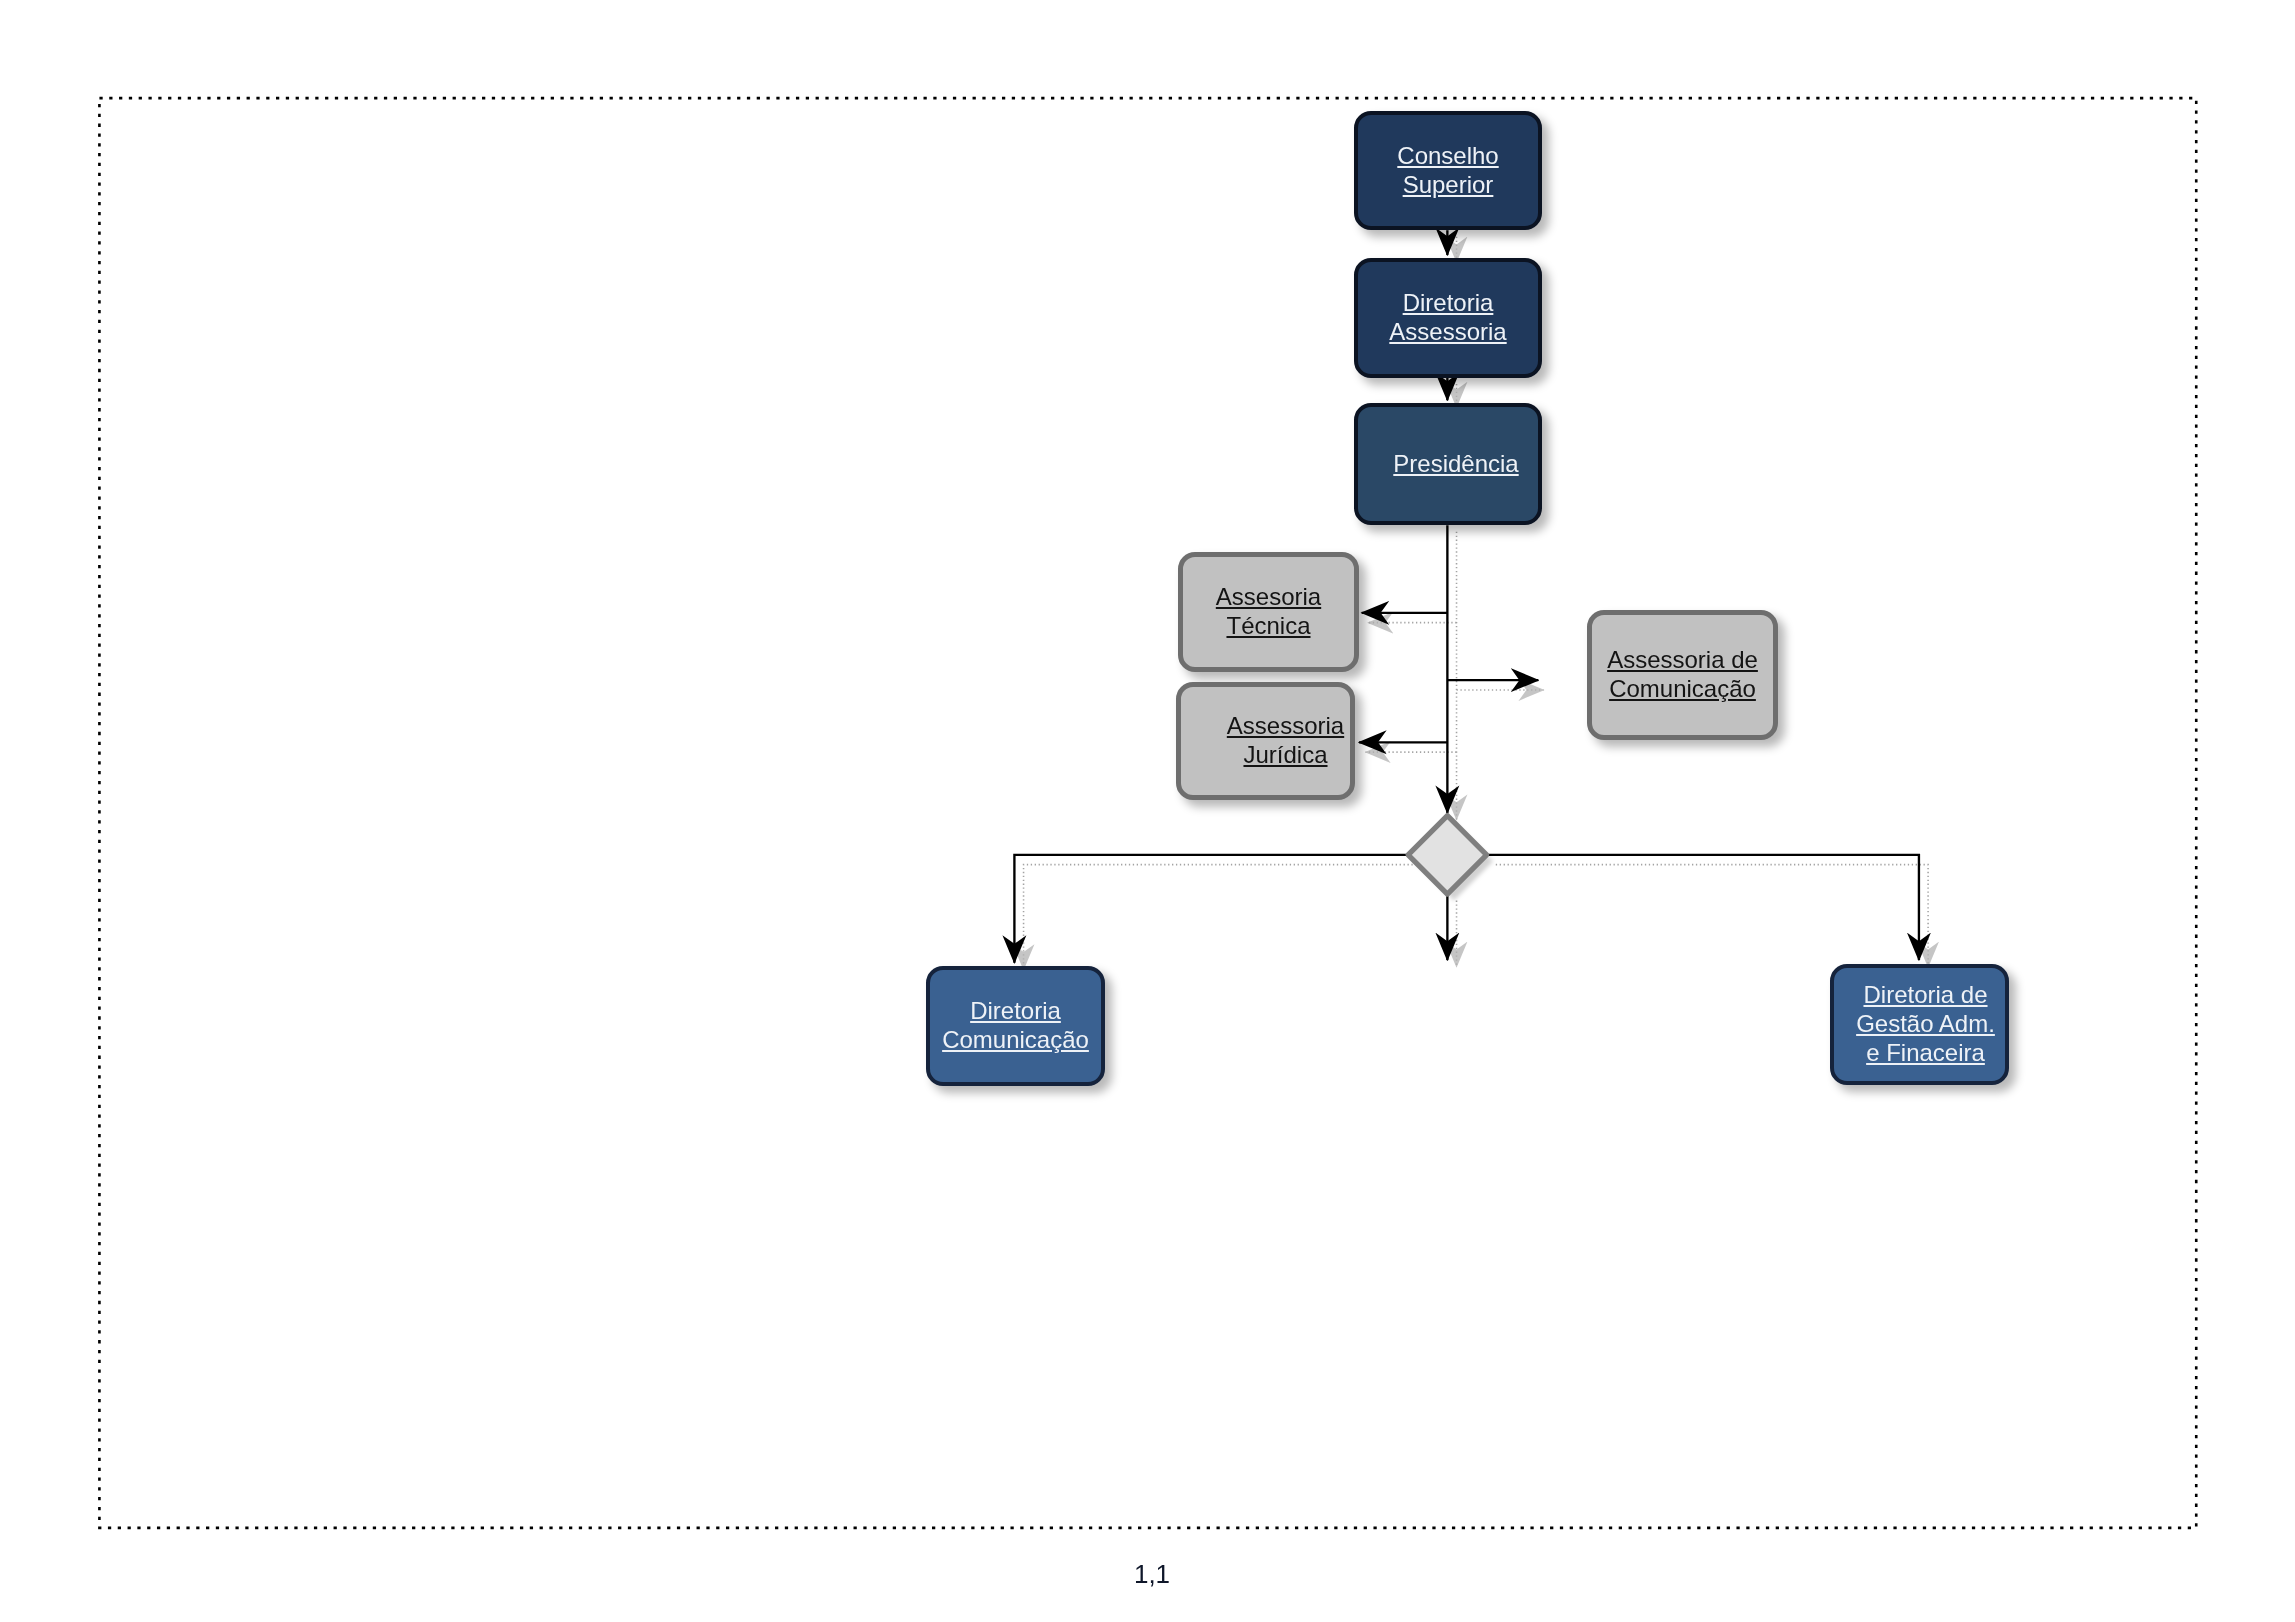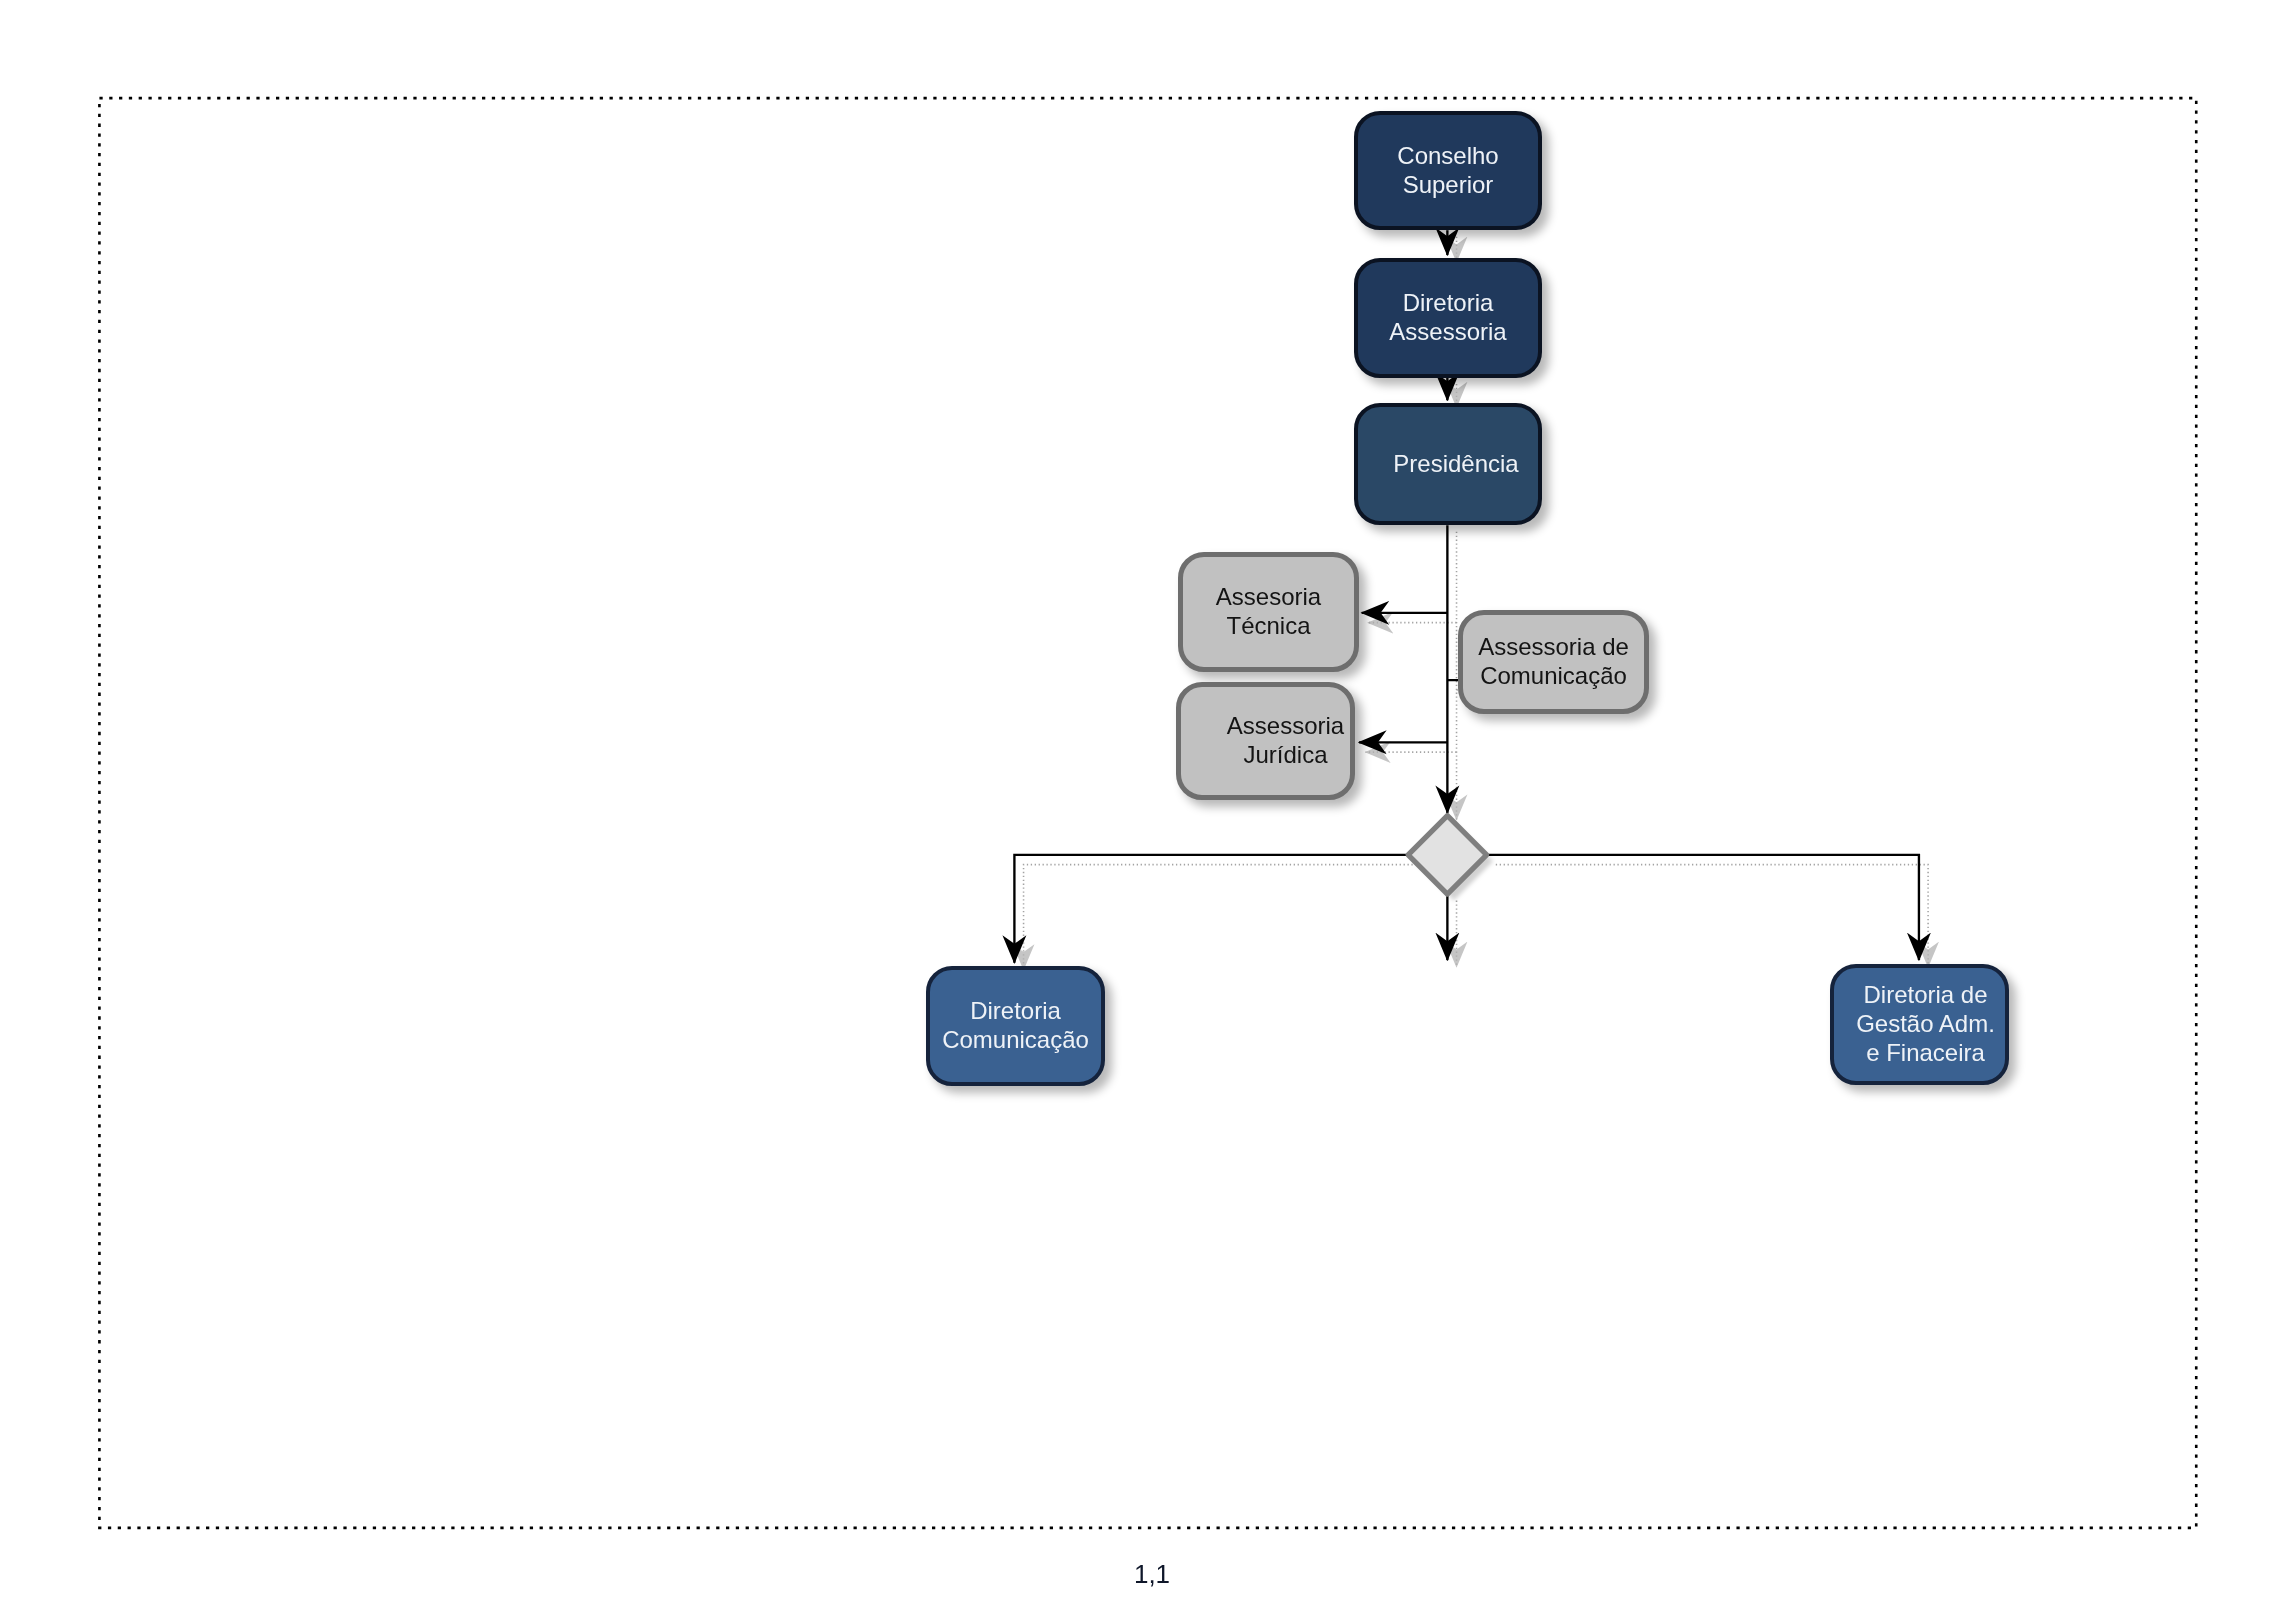--- a/index.html
+++ b/index.html
@@ -18,23 +18,24 @@
   }
   .node {
     position: absolute;
     box-sizing: border-box;
     display: flex;
     align-items: center;
     justify-content: center;
     text-align: center;
     font-size: 24px;
     line-height: 1.2;
-    border-radius: 26px;
+    border-radius: 17px;
     box-shadow: 6.5px 6.5px 9.2px rgba(0,0,0,0.28);
     cursor: default;
+    text-decoration: underline;
   }
   .node--darknavy {
     background: #20395c;
     border: 4.6px solid #0b1322;
     color: #eef2f7;
   }
   .node--navy {
     background: #2a4866;
     border: 4.6px solid #0b1322;
     color: #eef2f7;
@@ -48,21 +49,21 @@
     background: #c1c1c1;
     border: 5.2px solid #6e6e6e;
     color: #141414;
   }
   .node span { padding: 0 5.2px; }
   #conselho     { left: 1354px; top: 111px;  width: 188px; height: 119px; }
   #executiva    { left: 1354px; top: 258px;  width: 188px; height: 120px; }
   #presidencia  { left: 1354px; top: 403px;  width: 188px; height: 122px; padding-left: 16px; }
   #tecnica      { left: 1178px; top: 552px;  width: 181px; height: 120px; }
   #juridica     { left: 1176px; top: 682px; width: 179px; height: 118px; padding-left: 40px; }
-  #comunicacao  { left: 1458px; top: 610px;  width: 191px; height: 104px; }
+  #comunicacao  { left: 1587px; top: 610px;  width: 191px; height: 130px; }
   #cientifica   { left: 926px; top: 966px; width: 179px; height: 120px; }
   #inovacao     { left: 1358px; top: 964px; width: 179px; height: 121px; }
   #gestao       { left: 1830px; top: 964px; width: 179px; height: 121px; padding-left: 12px; }
   #page-label {
     position: absolute;
     left: 1106px; top: 1559px;
     width: 92px;
     text-align: center;
     font-size: 26px;
     color: #0f172a;

